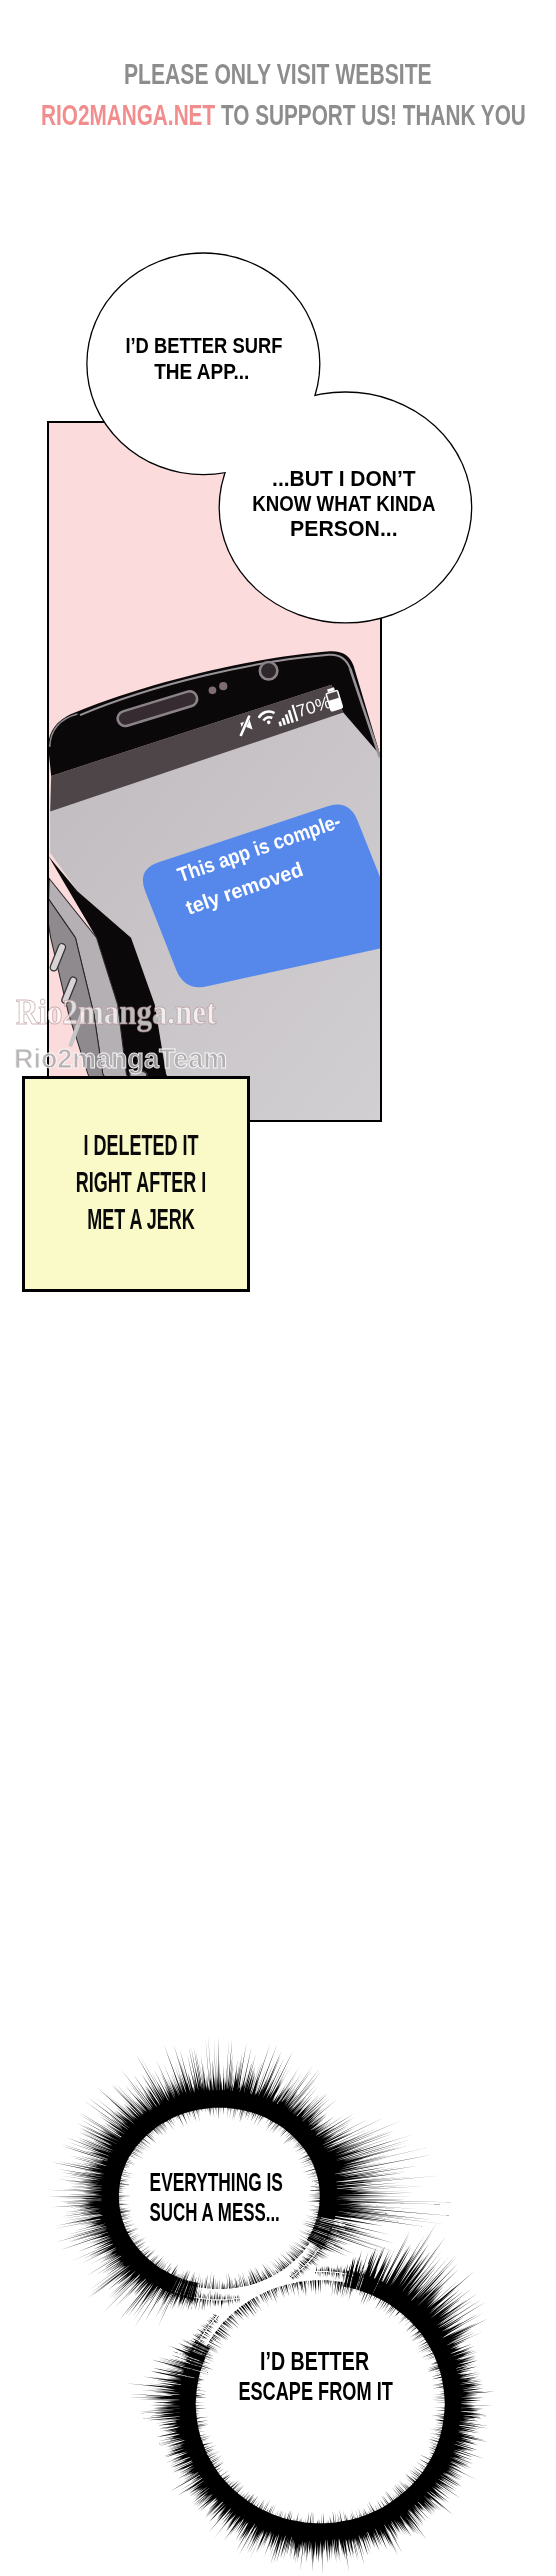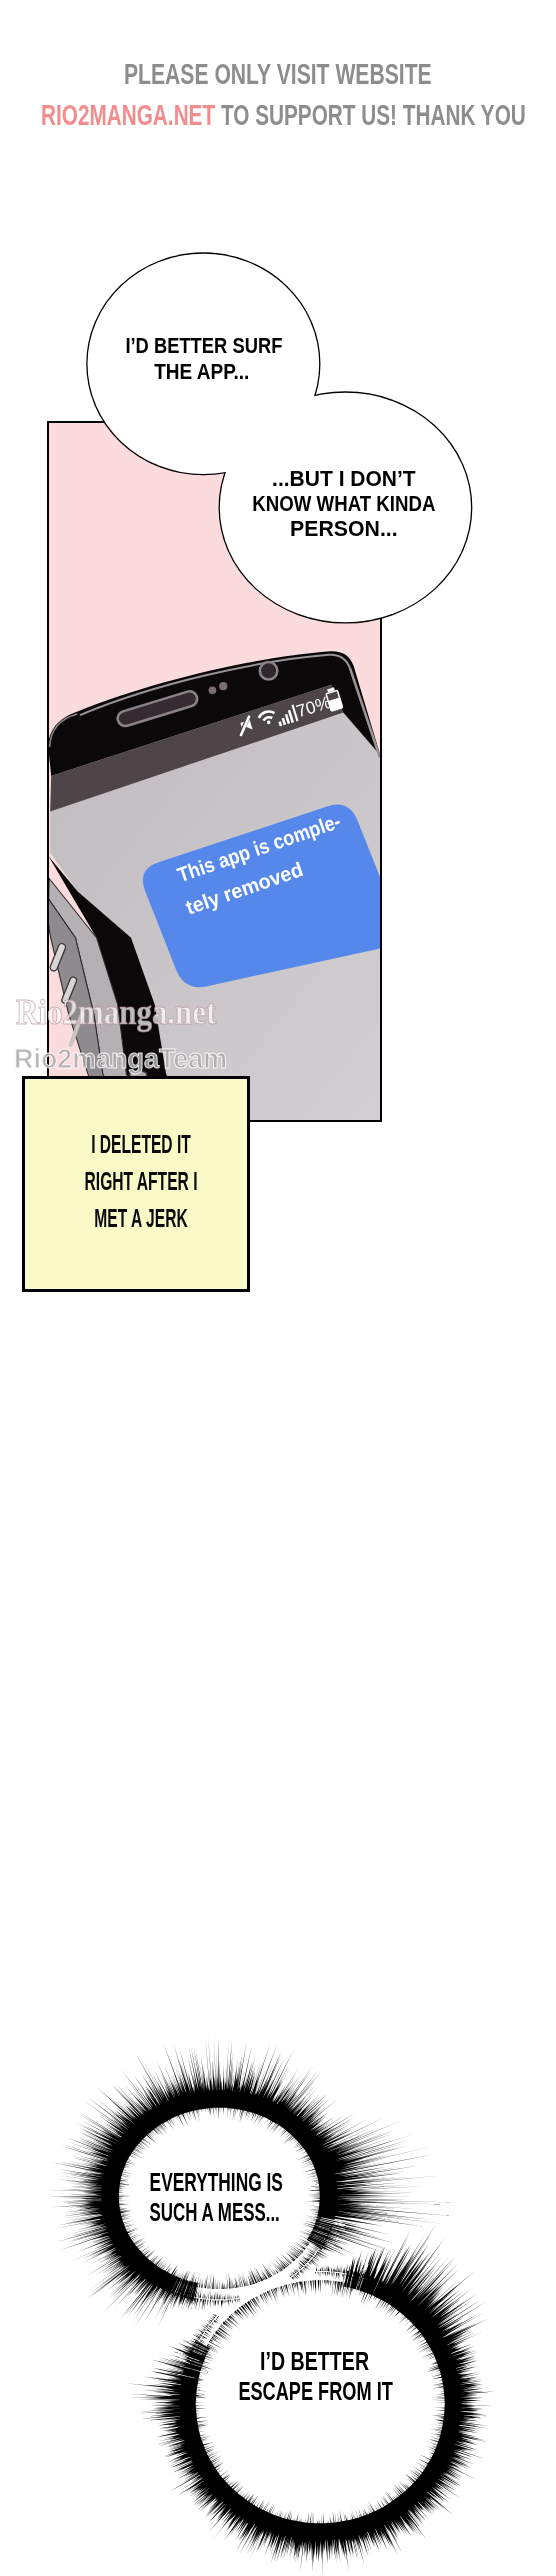--- a/index.html
+++ b/index.html
@@ -115,21 +115,21 @@
     <text transform="translate(668 1040) scale(0.939 1)">PERSON...</text>
   </g>
 </svg>
 
 <div class="abs" style="left:15.5px;top:993px;font-family:'Liberation Serif',serif;font-weight:bold;font-size:36px;line-height:38px;color:rgba(255,255,255,0.72);-webkit-text-stroke:1px rgba(175,138,142,0.6);white-space:nowrap;transform-origin:0 0;transform:scaleX(0.86);">Rio2manga.net</div>
 
 <div class="abs" style="left:14.4px;top:1044px;font-family:'Liberation Sans',sans-serif;font-weight:bold;font-size:28px;line-height:29px;color:rgba(173,169,171,0.85);-webkit-text-stroke:1px rgba(255,255,255,0.85);white-space:nowrap;transform-origin:0 0;transform:scaleX(0.96);">Rio2mangaTeam</div>
 
 <div class="abs" style="left:22px;top:1076px;width:228px;height:216px;box-sizing:border-box;border:3.1px solid #000;background:#fafac8;"></div>
 
-<div class="abs" style="left:27px;top:1126px;width:228px;text-align:center;font-weight:bold;font-size:26px;line-height:37px;color:#0a0a0a;">
+<div class="abs" style="left:27px;top:1126px;width:228px;text-align:center;font-weight:bold;font-size:30px;line-height:37px;color:#0a0a0a;">
   <div style="transform:scaleX(0.60);white-space:nowrap;">I DELETED IT</div>
   <div style="transform:scaleX(0.60);white-space:nowrap;">RIGHT AFTER I</div>
   <div style="transform:scaleX(0.60);white-space:nowrap;">MET A JERK</div>
 </div>
 
 <svg class="abs" style="left:0;top:1989px;" width="556" height="683" viewBox="0 3860 1080 1325">
 
   <g fill="#000">
     <path d="M667 4421L684 4424L702 4429L719 4435L735 4442L751 4450L766 4459L781 4470L795 4481L808 4493L820 4506L831 4519L841 4534L850 4549L858 4564L864 4580L870 4597L874 4613L877 4630L879 4648L880 4665L879 4682L877 4700L874 4717L870 4733L864 4750L858 4766L850 4781L841 4796L831 4811L820 4824L808 4837L795 4849L781 4860L766 4871L751 4880L735 4888L719 4895L702 4901L684 4906L667 4909L649 4912L631 4913L613 4913L595 4912L577 4909L560 4906L542 4901L525 4895L509 4888L493 4880L478 4871L463 4860L449 4849L436 4837L424 4824L413 4811L403 4796L394 4781L386 4766L380 4750L374 4733L370 4717L367 4700L365 4682L364 4665L365 4648L367 4630L370 4613L374 4597L380 4580L386 4564L394 4549" fill="none" stroke="#000" stroke-width="32"></path>
     <path d="M888 4665L920 4667L888 4668ZM888 4666L924 4668L888 4669ZM888 4669L923 4671L888 4672ZM888 4671L935 4674L888 4674ZM888 4671L922 4675L888 4676ZM888 4674L931 4678L888 4678ZM888 4676L909 4679L888 4679ZM888 4679L934 4684L887 4683ZM887 4681L909 4685L887 4685ZM887 4682L924 4687L887 4686ZM887 4685L935 4691L887 4688ZM887 4686L937 4693L887 4691ZM887 4690L926 4695L886 4693ZM887 4692L930 4699L886 4696ZM886 4693L910 4698L886 4698ZM886 4696L924 4702L886 4698ZM886 4698L900 4702L885 4702ZM886 4700L926 4707L885 4702ZM885 4702L932 4710L885 4705ZM885 4705L904 4710L884 4708ZM885 4706L929 4715L884 4709ZM884 4708L923 4717L883 4712ZM884 4711L911 4717L883 4714ZM883 4712L931 4722L883 4715ZM883 4715L897 4720L882 4718ZM883 4716L898 4721L882 4719ZM882 4718L924 4729L881 4722ZM882 4721L925 4732L881 4723ZM881 4723L930 4736L880 4726ZM881 4724L899 4731L880 4728ZM880 4726L919 4737L879 4729ZM880 4729L926 4742L879 4732ZM879 4730L923 4743L878 4734ZM879 4732L904 4741L878 4736ZM878 4735L916 4748L877 4739ZM877 4737L895 4744L876 4741ZM877 4739L927 4755L876 4741ZM876 4741L922 4757L875 4745ZM875 4743L909 4756L874 4747ZM874 4746L905 4757L873 4749ZM874 4747L898 4757L873 4750ZM874 4748L893 4757L872 4752ZM872 4751L917 4768L871 4754ZM871 4754L888 4761L870 4756ZM871 4755L919 4775L870 4758ZM870 4757L906 4773L869 4761ZM870 4758L897 4771L868 4762ZM869 4761L895 4773L867 4764ZM868 4762L884 4770L867 4765ZM867 4765L910 4785L866 4768ZM866 4767L881 4776L864 4771ZM866 4768L903 4786L864 4771ZM864 4770L878 4779L863 4774ZM863 4772L892 4787L862 4776ZM863 4774L897 4792L861 4777ZM862 4775L884 4788L860 4779ZM860 4779L904 4801L859 4781ZM859 4780L883 4793L858 4783ZM858 4782L891 4800L857 4785ZM858 4784L875 4794L856 4786ZM857 4785L872 4795L855 4789ZM855 4788L886 4806L854 4791ZM855 4789L896 4813L853 4792ZM853 4792L870 4803L851 4795ZM852 4793L863 4801L850 4797ZM851 4795L876 4811L849 4798ZM850 4796L896 4825L849 4799ZM849 4799L891 4826L847 4802ZM848 4801L867 4815L845 4804ZM846 4802L862 4814L844 4806ZM846 4803L862 4816L843 4807ZM844 4806L881 4832L842 4809ZM843 4807L873 4829L841 4810ZM842 4809L856 4821L839 4813ZM841 4810L866 4829L839 4814ZM839 4813L861 4830L837 4816ZM838 4815L859 4832L835 4818ZM837 4816L855 4832L834 4819ZM835 4818L853 4833L834 4820ZM834 4820L849 4833L832 4822ZM833 4821L847 4834L831 4824ZM831 4823L873 4857L829 4826ZM830 4824L864 4854L827 4828ZM829 4826L844 4840L826 4829ZM827 4828L849 4847L825 4831ZM826 4829L844 4845L824 4832ZM824 4832L858 4862L822 4834ZM823 4833L864 4869L821 4835ZM822 4834L842 4854L819 4837ZM821 4835L839 4853L818 4838ZM818 4838L830 4850L816 4840ZM817 4839L848 4870L814 4842ZM816 4840L844 4869L813 4843ZM814 4842L846 4875L811 4845ZM813 4843L825 4857L810 4846ZM812 4845L838 4873L809 4847ZM809 4847L835 4873L807 4849ZM808 4848L841 4882L806 4850ZM806 4850L822 4869L803 4853ZM805 4851L823 4873L802 4854ZM803 4852L818 4871L800 4855ZM802 4854L835 4891L800 4855ZM800 4855L813 4872L797 4858ZM798 4857L828 4893L795 4859ZM796 4859L808 4875L793 4861ZM795 4859L807 4876L792 4862ZM793 4861L806 4880L790 4863ZM793 4861L821 4898L789 4864ZM789 4864L799 4877L787 4866ZM788 4865L794 4876L785 4867ZM787 4866L817 4906L784 4868ZM785 4868L808 4901L782 4870ZM783 4869L805 4901L779 4871ZM780 4871L810 4912L778 4872ZM779 4872L808 4913L776 4874ZM778 4872L807 4916L774 4875ZM776 4874L806 4918L773 4875ZM775 4875L793 4903L772 4876ZM772 4876L787 4902L768 4879ZM770 4877L800 4923L767 4880ZM768 4879L790 4914L765 4881ZM766 4880L784 4910L763 4882ZM765 4881L772 4896L762 4883ZM764 4882L782 4913L761 4883ZM761 4883L777 4912L758 4885ZM759 4884L777 4916L756 4886ZM757 4886L762 4897L754 4887ZM756 4886L762 4900L752 4888ZM754 4887L773 4923L750 4889ZM752 4888L774 4929L749 4890ZM749 4890L771 4933L746 4891ZM748 4890L762 4920L746 4892ZM747 4891L757 4915L743 4893ZM743 4893L760 4928L741 4894ZM742 4894L763 4939L739 4895ZM740 4894L761 4939L737 4896ZM738 4895L759 4943L734 4897ZM736 4896L747 4923L733 4898ZM733 4897L746 4929L730 4899ZM732 4898L752 4948L728 4900ZM730 4899L738 4921L727 4900ZM729 4900L743 4936L726 4901ZM726 4901L742 4942L723 4902ZM724 4901L739 4941L721 4903ZM722 4902L729 4923L719 4903ZM720 4903L737 4951L716 4904ZM717 4904L730 4940L715 4905ZM716 4905L729 4945L713 4906ZM715 4905L723 4933L711 4906ZM711 4906L721 4937L709 4907ZM709 4907L714 4925L706 4908ZM708 4907L721 4949L705 4908ZM706 4908L712 4930L703 4909ZM704 4909L709 4931L699 4910ZM701 4909L715 4960L697 4911ZM698 4910L700 4923L695 4911ZM698 4910L703 4934L694 4911ZM694 4911L703 4948L691 4912ZM693 4912L700 4942L690 4913ZM690 4913L698 4949L687 4913ZM689 4913L691 4929L685 4914ZM687 4913L690 4932L683 4914ZM685 4914L688 4935L681 4915ZM682 4914L685 4935L678 4915ZM680 4915L687 4958L675 4916ZM677 4916L679 4935L674 4916ZM675 4916L678 4937L672 4917ZM674 4916L681 4960L670 4917ZM672 4917L673 4933L668 4917ZM669 4917L675 4962L664 4918ZM667 4917L675 4971L664 4918ZM665 4918L671 4968L661 4918ZM664 4918L668 4959L659 4918ZM661 4918L664 4949L657 4919ZM658 4919L658 4941L653 4919ZM656 4919L656 4935L652 4919ZM655 4919L658 4962L651 4920ZM652 4919L654 4960L648 4920ZM648 4920L652 4970L645 4920ZM646 4920L646 4943L643 4920ZM644 4920L645 4945L641 4920ZM644 4920L644 4951L639 4920ZM640 4920L641 4971L636 4921ZM639 4920L639 4950L636 4921ZM636 4921L636 4975L632 4921ZM634 4921L634 4953L631 4921ZM632 4921L630 4952L627 4921ZM629 4921L628 4949L626 4921ZM629 4921L627 4959L624 4921ZM626 4921L624 4969L622 4921ZM623 4921L620 4960L618 4921ZM622 4921L619 4974L617 4921ZM619 4921L615 4969L614 4921ZM618 4921L614 4961L613 4921ZM614 4921L611 4959L611 4921ZM613 4921L608 4976L609 4921ZM610 4921L606 4954L606 4921ZM607 4921L603 4953L604 4920ZM605 4920L600 4957L601 4920ZM604 4920L601 4937L600 4920ZM602 4920L595 4973L598 4920ZM597 4920L591 4965L595 4920ZM597 4920L594 4935L594 4920ZM595 4920L589 4944L590 4919ZM592 4919L587 4954L589 4919ZM590 4919L584 4952L586 4919ZM588 4919L579 4966L584 4918ZM585 4919L577 4966L582 4918ZM583 4918L574 4961L579 4918ZM581 4918L571 4967L577 4917ZM579 4918L572 4949L575 4917ZM577 4917L569 4948L573 4917ZM575 4917L569 4938L571 4916ZM573 4917L566 4943L570 4916ZM571 4916L563 4944L568 4916ZM568 4916L557 4960L565 4915ZM567 4915L557 4948L563 4915ZM564 4915L554 4949L561 4914ZM562 4914L550 4955L559 4914ZM560 4914L545 4966L557 4913ZM557 4913L550 4934L554 4912ZM556 4913L544 4949L553 4912ZM554 4912L544 4939L550 4911ZM551 4912L535 4957L546 4910ZM549 4911L539 4937L546 4910ZM547 4911L538 4935L544 4910ZM545 4910L532 4943L541 4909ZM543 4909L536 4925L540 4908ZM541 4909L524 4952L537 4907ZM538 4908L528 4932L535 4907ZM536 4907L521 4945L532 4906ZM534 4907L523 4931L531 4906ZM532 4906L524 4924L529 4905ZM529 4905L518 4929L526 4904ZM528 4904L511 4940L524 4903ZM525 4903L515 4924L522 4902ZM523 4903L516 4914L520 4901ZM523 4903L501 4949L519 4901ZM520 4901L510 4920L516 4900ZM517 4900L503 4928L514 4899ZM515 4900L496 4937L512 4898ZM513 4899L492 4940L510 4897ZM512 4898L491 4937L509 4897ZM510 4897L489 4936L507 4896ZM507 4896L481 4943L504 4895ZM506 4895L487 4929L503 4894ZM504 4895L495 4908L501 4893ZM503 4894L487 4919L499 4892ZM499 4892L487 4910L496 4890ZM497 4891L475 4927L494 4889ZM495 4890L473 4925L492 4888ZM494 4889L471 4924L490 4887ZM493 4889L465 4932L489 4887ZM490 4887L474 4912L487 4886ZM489 4887L479 4899L485 4884ZM487 4885L457 4931L484 4884ZM485 4884L461 4918L481 4882ZM482 4883L457 4917L479 4881ZM481 4882L472 4891L477 4879ZM478 4880L464 4898L475 4878ZM477 4879L463 4896L473 4877ZM476 4879L447 4916L472 4877ZM474 4878L457 4899L471 4876ZM472 4876L452 4901L469 4874ZM470 4875L438 4914L466 4873ZM469 4874L441 4907L465 4872ZM466 4873L456 4883L464 4871ZM465 4872L447 4891L462 4869ZM463 4870L430 4908L459 4868ZM461 4869L439 4894L458 4867ZM459 4867L429 4902L457 4866ZM458 4866L444 4880L455 4864ZM456 4865L429 4894L453 4863ZM453 4863L433 4884L450 4860ZM452 4862L420 4896L449 4860ZM451 4861L420 4892L448 4858ZM449 4859L422 4886L446 4857ZM447 4858L429 4875L445 4856ZM445 4856L407 4894L442 4854ZM444 4855L408 4892L442 4853ZM442 4854L429 4864L439 4851ZM441 4853L407 4885L439 4851ZM438 4850L428 4858L436 4848ZM437 4849L399 4883L434 4846ZM436 4848L423 4856L433 4845ZM434 4846L405 4871L431 4843ZM433 4845L419 4854L430 4842ZM431 4843L414 4857L428 4841ZM431 4843L418 4851L427 4840ZM429 4841L410 4855L426 4838ZM427 4839L399 4860L424 4836ZM426 4838L383 4872L423 4835ZM424 4836L395 4858L422 4833ZM423 4834L406 4846L420 4831ZM421 4833L385 4860L419 4831ZM419 4831L397 4846L416 4827ZM418 4829L375 4862L416 4827ZM416 4827L374 4857L414 4824ZM415 4826L380 4851L413 4823ZM413 4823L387 4841L411 4821ZM413 4823L379 4846L410 4820ZM410 4820L390 4833L409 4818ZM410 4819L385 4835L407 4816ZM408 4817L380 4834L406 4814ZM407 4815L366 4841L405 4813ZM406 4815L370 4837L404 4812ZM405 4813L374 4832L402 4810ZM403 4810L358 4837L401 4807ZM402 4809L355 4837L400 4806ZM401 4807L376 4822L399 4805ZM399 4805L357 4829L398 4803ZM398 4803L383 4810L396 4800ZM397 4802L371 4816L396 4799ZM396 4799L376 4809L394 4797ZM394 4797L368 4811L393 4795ZM394 4797L378 4804L393 4794ZM392 4794L357 4812L391 4791ZM392 4793L368 4803L389 4789ZM390 4791L355 4808L389 4788ZM389 4789L345 4811L388 4786ZM389 4788L359 4801L387 4784ZM388 4786L370 4793L386 4783ZM386 4783L348 4800L384 4780ZM385 4782L370 4787L384 4778ZM384 4780L366 4787L383 4777ZM384 4779L335 4799L382 4775ZM382 4775L366 4781L381 4772ZM381 4774L369 4778L380 4772ZM380 4771L352 4782L379 4768ZM380 4771L332 4789L378 4767ZM379 4768L354 4777L377 4765ZM378 4766L362 4770L376 4763ZM377 4764L334 4779L375 4760ZM376 4763L346 4772L375 4759ZM375 4760L333 4774L373 4756ZM375 4760L342 4770L373 4756ZM374 4757L339 4767L372 4754ZM373 4755L345 4762L371 4750ZM372 4753L320 4769L371 4749ZM371 4751L319 4767L370 4748ZM371 4749L335 4758L369 4744ZM370 4747L331 4757L369 4743ZM369 4744L345 4750L368 4741ZM369 4744L346 4748L367 4739ZM368 4741L351 4745L367 4738ZM367 4739L347 4742L366 4735ZM367 4738L326 4747L366 4734ZM366 4734L339 4739L365 4731ZM366 4733L342 4738L365 4730ZM365 4731L329 4738L364 4728ZM364 4729L327 4735L363 4724ZM364 4726L332 4731L363 4722ZM363 4725L320 4732L362 4721ZM363 4722L343 4725L362 4719ZM362 4720L309 4729L361 4716ZM362 4718L338 4720L361 4714ZM361 4716L326 4721L361 4712ZM361 4714L324 4719L360 4710ZM361 4712L314 4718L360 4708ZM360 4711L344 4711L359 4706ZM360 4707L308 4713L359 4704ZM359 4706L335 4707L359 4702ZM359 4704L326 4706L358 4699ZM359 4703L307 4707L358 4698ZM358 4700L339 4700L358 4696ZM358 4698L315 4701L358 4694ZM358 4695L341 4695L357 4692ZM358 4693L289 4697L357 4689ZM357 4691L315 4694L357 4689ZM357 4689L296 4692L357 4686ZM357 4687L302 4690L357 4684ZM357 4684L309 4686L357 4681ZM357 4682L297 4684L356 4678ZM357 4681L301 4682L356 4677ZM356 4679L327 4678L356 4675ZM356 4676L300 4676L356 4672ZM356 4674L296 4675L356 4671ZM356 4673L301 4673L356 4669ZM356 4671L314 4670L356 4667ZM356 4668L325 4667L356 4665ZM356 4667L317 4665L356 4663ZM356 4665L297 4662L356 4660ZM356 4663L324 4660L356 4659ZM356 4659L315 4657L356 4657ZM356 4657L299 4653L356 4654ZM356 4656L280 4651L356 4652ZM356 4652L325 4649L356 4650ZM356 4652L332 4649L357 4649ZM357 4648L320 4644L357 4645ZM357 4648L300 4642L357 4644ZM357 4645L338 4641L357 4641ZM357 4643L300 4636L357 4639ZM357 4641L330 4637L358 4638ZM357 4639L282 4628L358 4634ZM358 4636L305 4628L358 4633ZM358 4635L332 4630L358 4631ZM358 4633L306 4624L359 4629ZM359 4628L335 4623L359 4624ZM359 4626L278 4612L360 4623ZM359 4624L324 4616L360 4620ZM360 4619L335 4613L361 4616ZM361 4617L295 4602L362 4613ZM361 4613L324 4604L362 4611ZM362 4611L296 4595L363 4608ZM363 4608L325 4599L363 4606ZM367 4591L327 4577L368 4588ZM368 4588L337 4577L369 4585ZM370 4584L357 4578L371 4581ZM370 4583L333 4570L371 4581ZM370 4582L358 4576L372 4578ZM372 4578L335 4563L373 4574ZM373 4574L353 4565L375 4571ZM374 4573L338 4557L376 4569ZM376 4568L356 4559L377 4565ZM377 4566L364 4560L378 4564ZM377 4565L368 4559L379 4561ZM378 4563L346 4547L380 4560ZM380 4559L372 4554L381 4557ZM381 4556L375 4551L383 4552ZM382 4554L376 4549L384 4551ZM384 4550L369 4541L386 4548ZM386 4547L382 4544L387 4545ZM670 4413L675 4394L673 4414ZM677 4415L687 4383L682 4416ZM680 4415L691 4379L684 4416ZM685 4416L697 4380L689 4417ZM687 4417L697 4386L691 4418ZM691 4418L703 4383L695 4419ZM696 4419L707 4394L701 4420ZM699 4420L705 4405L702 4421ZM702 4421L709 4405L705 4422ZM704 4422L725 4368L708 4423ZM706 4422L729 4365L711 4424ZM707 4422L732 4359L710 4424ZM709 4423L726 4384L713 4424ZM712 4424L735 4369L715 4425ZM717 4426L745 4359L720 4427ZM718 4426L748 4358L722 4428ZM720 4427L734 4399L724 4428ZM725 4429L736 4407L728 4430ZM726 4429L757 4364L729 4431ZM728 4430L753 4380L731 4432ZM730 4431L751 4390L733 4432ZM734 4433L761 4382L737 4434ZM747 4439L792 4361L750 4441ZM748 4439L799 4353L751 4441ZM750 4441L799 4360L754 4443ZM756 4444L793 4386L758 4445ZM757 4445L808 4367L761 4447ZM759 4446L806 4375L763 4448ZM761 4447L801 4387L764 4448ZM763 4448L796 4400L766 4450ZM765 4449L833 4354L769 4452ZM767 4451L801 4404L770 4452ZM769 4452L818 4385L772 4454ZM770 4452L824 4379L774 4455ZM772 4453L836 4368L775 4456ZM774 4455L792 4436L778 4458ZM776 4456L832 4386L779 4459ZM778 4458L830 4393L781 4460ZM780 4459L807 4427L782 4461ZM781 4460L828 4403L784 4462ZM783 4461L803 4440L786 4463ZM785 4463L819 4425L789 4465ZM787 4464L813 4437L790 4467ZM789 4466L846 4401L791 4468ZM790 4466L814 4441L792 4468ZM791 4467L822 4435L794 4470ZM794 4470L824 4439L796 4472ZM796 4471L832 4434L798 4473ZM797 4472L823 4445L799 4474ZM798 4473L864 4406L802 4476ZM801 4476L860 4416L803 4477ZM801 4476L841 4438L804 4479ZM803 4478L839 4443L805 4479ZM806 4480L865 4423L808 4482ZM806 4480L858 4432L810 4483ZM807 4482L865 4428L810 4484ZM810 4484L863 4436L813 4486ZM811 4485L856 4445L814 4487ZM813 4487L853 4453L815 4489ZM814 4488L845 4463L817 4491ZM816 4490L864 4449L818 4492ZM817 4491L855 4461L820 4494ZM818 4492L890 4433L821 4496ZM820 4495L886 4441L823 4497ZM822 4496L855 4471L824 4499ZM824 4498L894 4443L826 4501ZM824 4499L866 4467L827 4502ZM826 4501L852 4483L828 4503ZM827 4502L861 4478L829 4505ZM829 4504L883 4465L831 4507ZM830 4506L895 4461L833 4510ZM831 4507L853 4493L834 4510ZM833 4509L876 4480L835 4512ZM834 4510L873 4485L837 4514ZM835 4512L907 4463L837 4515ZM837 4514L882 4485L839 4517ZM838 4516L886 4485L840 4519ZM840 4518L868 4501L842 4521ZM841 4520L891 4489L843 4522ZM842 4520L863 4509L844 4524ZM843 4523L883 4500L845 4526ZM844 4525L882 4504L847 4529ZM845 4526L867 4515L847 4529ZM847 4528L902 4496L848 4531ZM848 4530L875 4516L850 4533ZM849 4532L900 4505L852 4536ZM850 4534L887 4515L852 4537ZM852 4536L902 4510L853 4539ZM853 4538L873 4528L854 4540ZM854 4540L902 4516L855 4542ZM854 4540L885 4526L856 4543ZM855 4542L926 4508L857 4546ZM857 4544L878 4536L859 4548ZM857 4546L917 4518L859 4549ZM859 4549L901 4530L861 4552ZM860 4550L903 4531L861 4553ZM861 4552L889 4540L862 4554ZM862 4554L885 4546L864 4558ZM862 4556L914 4535L864 4559ZM863 4558L907 4541L865 4561ZM865 4560L893 4549L866 4563ZM865 4562L896 4551L867 4565ZM866 4564L891 4556L868 4567ZM867 4566L917 4548L868 4569ZM868 4567L896 4558L869 4570ZM869 4570L894 4562L870 4573ZM870 4572L915 4557L871 4575ZM870 4573L910 4560L871 4576ZM871 4576L921 4560L872 4579ZM872 4577L915 4564L873 4581ZM872 4579L906 4569L874 4582ZM874 4582L890 4578L875 4585ZM874 4582L898 4577L875 4587ZM875 4585L925 4571L876 4589ZM875 4587L910 4579L876 4590ZM876 4589L910 4581L877 4593ZM877 4591L901 4586L878 4594ZM877 4592L927 4581L878 4597ZM878 4595L915 4587L879 4598ZM879 4598L907 4593L880 4602ZM879 4599L896 4597L880 4602ZM880 4602L928 4592L881 4605ZM880 4603L900 4601L881 4607ZM881 4605L917 4599L881 4608ZM881 4608L898 4606L882 4611ZM882 4610L906 4607L883 4613ZM882 4612L919 4606L883 4615ZM883 4614L899 4612L883 4617ZM883 4616L899 4615L884 4619ZM884 4618L930 4612L884 4622ZM884 4621L927 4615L885 4624ZM884 4622L916 4619L885 4627ZM885 4625L898 4624L885 4628ZM885 4626L938 4620L885 4629ZM885 4629L933 4624L886 4632ZM885 4630L928 4626L886 4633ZM886 4631L938 4627L886 4636ZM886 4635L926 4632L887 4638ZM886 4637L907 4637L887 4641ZM887 4638L940 4635L887 4642ZM887 4641L911 4640L887 4644ZM887 4643L938 4640L887 4646ZM887 4644L939 4643L887 4648ZM887 4648L929 4647L888 4651ZM888 4650L927 4649L888 4653ZM888 4652L912 4653L888 4655ZM888 4653L940 4653L888 4657ZM888 4656L919 4657L888 4659ZM888 4657L935 4658L888 4661ZM888 4661L907 4662L888 4663ZM888 4661L927 4663L888 4665ZM884 4666L931 4667L884 4667ZM884 4667L957 4669L884 4669ZM884 4668L926 4670L884 4671ZM884 4671L940 4674L884 4673ZM884 4674L938 4677L884 4677ZM884 4676L930 4679L884 4678ZM884 4677L931 4680L884 4679ZM884 4680L908 4682L883 4682ZM883 4681L947 4687L883 4684ZM883 4684L948 4689L883 4685ZM883 4687L921 4691L883 4688ZM883 4688L924 4693L883 4690ZM883 4690L923 4695L883 4692ZM882 4693L931 4699L882 4694ZM882 4695L906 4699L882 4697ZM882 4696L902 4700L882 4698ZM882 4698L948 4708L881 4700ZM881 4701L929 4709L881 4703ZM881 4702L950 4713L881 4704ZM881 4705L932 4714L880 4707ZM880 4708L905 4713L880 4710ZM880 4709L931 4719L880 4711ZM880 4711L908 4717L879 4713ZM879 4713L912 4721L879 4715ZM879 4715L912 4723L878 4717ZM878 4718L926 4729L878 4719ZM878 4720L943 4736L877 4723ZM877 4722L951 4740L877 4724ZM877 4724L905 4732L876 4726ZM876 4726L915 4737L875 4729ZM876 4728L900 4735L875 4730ZM875 4730L931 4746L874 4733ZM874 4733L915 4745L874 4734ZM874 4734L895 4742L873 4737ZM873 4738L897 4745L873 4739ZM873 4737L929 4755L872 4740ZM872 4740L896 4748L872 4742ZM872 4742L920 4758L871 4744ZM871 4744L910 4758L870 4746ZM870 4747L942 4772L869 4749ZM869 4749L890 4758L868 4751ZM869 4750L921 4769L868 4752ZM868 4752L895 4763L867 4754ZM867 4754L886 4762L866 4756ZM866 4757L888 4766L865 4759ZM865 4759L921 4782L864 4760ZM865 4760L921 4783L864 4762ZM864 4762L912 4783L863 4764ZM863 4765L911 4786L862 4767ZM862 4766L918 4791L861 4768ZM861 4769L911 4792L860 4771ZM860 4770L880 4780L859 4772ZM859 4772L896 4790L858 4774ZM858 4774L907 4797L858 4775ZM857 4776L899 4798L856 4778ZM856 4778L927 4813L855 4779ZM855 4780L889 4797L854 4781ZM854 4782L881 4797L853 4784ZM854 4783L900 4808L852 4785ZM853 4785L898 4810L851 4787ZM850 4788L871 4800L850 4789ZM850 4789L893 4814L849 4791ZM848 4792L883 4812L847 4793ZM848 4793L894 4821L847 4795ZM847 4795L897 4826L845 4797ZM845 4797L890 4825L844 4798ZM844 4798L863 4811L843 4800ZM843 4800L883 4825L842 4801ZM842 4801L889 4832L841 4803ZM841 4804L887 4835L839 4806ZM839 4806L856 4817L839 4807ZM838 4807L881 4836L837 4809ZM837 4809L895 4849L836 4811ZM835 4812L878 4842L834 4813ZM835 4812L862 4832L834 4813ZM833 4814L876 4845L832 4815ZM831 4817L869 4845L830 4818ZM831 4817L875 4851L829 4819ZM829 4820L856 4842L827 4822ZM828 4821L863 4849L826 4823ZM827 4822L849 4842L825 4824ZM825 4824L869 4860L824 4825ZM824 4826L857 4854L822 4828ZM823 4827L850 4851L821 4829ZM821 4829L880 4881L819 4831ZM819 4831L838 4849L817 4833ZM818 4833L839 4852L816 4834ZM816 4834L858 4872L815 4836ZM815 4836L854 4872L813 4837ZM813 4838L849 4872L811 4839ZM812 4839L839 4865L810 4840ZM810 4841L835 4866L808 4842ZM809 4842L847 4879L808 4843ZM807 4843L843 4880L806 4845ZM806 4845L829 4869L804 4846ZM803 4847L833 4879L802 4848ZM802 4848L827 4875L800 4850ZM801 4849L822 4873L799 4851ZM799 4851L820 4874L798 4852ZM797 4852L819 4878L795 4854ZM796 4854L814 4876L794 4855ZM793 4856L811 4877L792 4857ZM793 4856L817 4885L791 4858ZM791 4857L823 4896L789 4859ZM789 4859L825 4903L788 4860ZM787 4861L825 4907L786 4861ZM785 4862L818 4903L784 4863ZM784 4863L805 4892L781 4865ZM782 4865L814 4908L779 4866ZM781 4865L829 4929L779 4867ZM778 4867L821 4925L777 4868ZM776 4869L814 4921L774 4870ZM774 4870L786 4887L773 4871ZM773 4871L786 4892L771 4873ZM772 4872L791 4900L770 4873ZM770 4873L790 4903L768 4874ZM768 4874L788 4906L766 4876ZM766 4876L798 4925L765 4876ZM764 4877L792 4921L762 4878ZM762 4878L788 4921L760 4879ZM760 4879L776 4906L758 4880ZM757 4881L782 4922L756 4882ZM755 4882L775 4915L754 4883ZM754 4883L774 4918L752 4884ZM752 4884L763 4905L749 4885ZM750 4885L764 4911L749 4886ZM748 4886L764 4915L746 4887ZM747 4887L772 4934L744 4888ZM745 4887L782 4956L743 4888ZM743 4889L753 4910L741 4889ZM739 4890L773 4956L738 4891ZM739 4890L773 4960L737 4892ZM737 4891L764 4947L735 4892ZM735 4893L753 4932L733 4893ZM733 4893L750 4932L730 4894ZM731 4894L741 4917L729 4895ZM728 4895L741 4925L726 4896ZM727 4896L739 4924L725 4897ZM724 4897L738 4933L722 4898ZM722 4898L731 4920L721 4898ZM719 4899L734 4936L717 4900ZM717 4900L726 4923L716 4900ZM716 4900L729 4936L714 4901ZM715 4901L724 4927L712 4902ZM713 4901L727 4943L710 4902ZM709 4903L719 4934L707 4903ZM708 4903L714 4924L706 4904ZM705 4904L714 4934L703 4905ZM703 4905L719 4958L701 4905ZM702 4905L710 4935L699 4906ZM699 4906L712 4950L697 4906ZM697 4907L705 4936L695 4907ZM694 4907L700 4930L692 4908ZM693 4908L708 4963L691 4908ZM690 4908L708 4979L688 4909ZM687 4909L700 4961L686 4909ZM686 4909L694 4944L684 4910ZM684 4910L697 4967L682 4910ZM682 4910L695 4970L680 4911ZM680 4911L684 4936L677 4911ZM677 4911L687 4966L675 4912ZM675 4912L683 4953L673 4912ZM673 4912L683 4968L671 4913ZM672 4912L679 4955L669 4913ZM669 4913L674 4945L667 4913ZM666 4913L678 4990L664 4914ZM664 4914L669 4951L662 4914ZM663 4914L669 4959L661 4914ZM660 4914L666 4961L658 4915ZM657 4915L660 4938L656 4915ZM655 4915L661 4973L653 4915ZM653 4915L659 4970L652 4915ZM651 4915L656 4966L649 4916ZM649 4916L655 4979L648 4916ZM647 4916L649 4948L645 4916ZM644 4916L647 4960L642 4916ZM642 4916L645 4968L640 4916ZM641 4916L642 4955L638 4917ZM638 4917L639 4955L635 4917ZM635 4917L636 4951L633 4917ZM634 4917L633 4941L631 4917ZM631 4917L631 4948L629 4917ZM629 4917L628 4956L626 4917ZM627 4917L627 4997L625 4917ZM625 4917L624 4962L622 4917ZM623 4917L622 4938L621 4917ZM620 4917L618 4938L617 4917ZM617 4917L615 4938L615 4917ZM616 4917L614 4948L614 4917ZM614 4917L611 4964L612 4917ZM611 4917L606 4991L608 4917ZM608 4917L604 4971L606 4917ZM607 4917L603 4947L604 4916ZM605 4916L601 4959L603 4916ZM601 4916L598 4942L600 4916ZM600 4916L594 4964L598 4916ZM599 4916L593 4956L596 4916ZM596 4916L590 4960L593 4915ZM593 4915L583 4990L591 4915ZM592 4915L587 4943L589 4915ZM588 4915L583 4945L586 4915ZM587 4915L577 4976L585 4915ZM584 4914L573 4976L582 4914ZM582 4914L574 4957L580 4914ZM580 4914L569 4971L578 4913ZM578 4913L570 4953L576 4913ZM575 4913L563 4968L573 4913ZM573 4913L562 4963L571 4912ZM572 4912L563 4948L569 4912ZM569 4912L560 4947L567 4911ZM567 4911L555 4958L565 4911ZM565 4911L550 4969L563 4910ZM562 4910L551 4954L561 4910ZM560 4910L544 4965L558 4909ZM558 4909L551 4929L555 4909ZM556 4909L537 4973L553 4908ZM554 4908L542 4947L552 4908ZM552 4908L531 4975L549 4907ZM549 4907L530 4966L547 4907ZM548 4907L525 4978L546 4906ZM544 4906L524 4964L543 4905ZM543 4905L530 4938L540 4904ZM540 4904L525 4945L538 4904ZM539 4904L523 4949L537 4903ZM536 4903L513 4963L534 4902ZM535 4903L525 4929L534 4902ZM532 4902L519 4932L530 4901ZM530 4901L511 4946L528 4900ZM529 4900L520 4919L527 4900ZM526 4900L504 4952L525 4899ZM523 4898L496 4960L522 4898ZM523 4898L497 4954L520 4897ZM520 4897L507 4922L518 4896ZM518 4896L484 4969L517 4896ZM516 4895L507 4914L515 4895ZM514 4895L484 4956L512 4894ZM512 4894L480 4956L510 4893ZM510 4893L489 4933L508 4892ZM508 4892L477 4951L506 4891ZM506 4891L485 4931L505 4891ZM504 4890L474 4945L503 4889ZM503 4889L464 4959L501 4888ZM499 4888L473 4933L497 4887ZM497 4887L459 4951L495 4885ZM496 4886L485 4903L495 4885ZM494 4885L470 4925L492 4884ZM493 4884L462 4933L490 4883ZM489 4882L468 4916L488 4882ZM488 4882L467 4914L487 4881ZM486 4880L470 4903L484 4879ZM485 4880L468 4904L483 4878ZM483 4879L462 4909L482 4878ZM481 4877L454 4915L479 4876ZM479 4876L445 4922L477 4875ZM477 4875L435 4931L475 4873ZM475 4874L446 4914L474 4873ZM474 4873L452 4901L472 4872ZM472 4871L440 4913L470 4870ZM469 4870L446 4898L467 4868ZM468 4869L441 4904L467 4868ZM466 4867L439 4899L464 4866ZM464 4866L415 4927L463 4865ZM463 4865L438 4895L462 4864ZM461 4864L433 4896L459 4862ZM459 4862L436 4888L458 4861ZM458 4861L442 4878L456 4860ZM455 4859L404 4916L453 4858ZM454 4859L425 4890L453 4857ZM452 4856L423 4887L450 4855ZM451 4856L422 4886L450 4855ZM448 4854L425 4877L446 4852ZM447 4852L405 4895L446 4851ZM445 4851L413 4882L443 4849ZM444 4850L414 4879L442 4848ZM442 4848L422 4868L441 4847ZM441 4847L397 4888L439 4845ZM438 4845L416 4866L437 4844ZM438 4844L403 4876L436 4843ZM436 4843L413 4863L435 4841ZM434 4841L418 4855L433 4839ZM433 4839L405 4864L432 4838ZM431 4838L387 4875L429 4836ZM430 4836L389 4871L428 4835ZM428 4835L402 4856L427 4833ZM426 4833L405 4850L425 4832ZM425 4831L378 4869L424 4830ZM424 4830L379 4866L423 4829ZM423 4829L377 4864L421 4827ZM420 4826L393 4846L419 4824ZM419 4825L394 4844L418 4824ZM418 4823L393 4841L417 4822ZM416 4821L374 4852L415 4819ZM415 4820L393 4834L414 4818ZM414 4818L374 4846L412 4816ZM412 4816L368 4846L411 4814ZM411 4815L367 4845L410 4813ZM410 4814L375 4836L409 4812ZM409 4812L368 4838L407 4810ZM407 4809L363 4837L406 4808ZM406 4808L380 4824L405 4806ZM405 4807L344 4844L404 4804ZM404 4805L374 4823L403 4803ZM402 4802L349 4834L401 4801ZM401 4801L370 4819L400 4799ZM400 4798L379 4810L399 4797ZM399 4797L330 4835L397 4795ZM398 4795L355 4818L396 4793ZM397 4793L357 4814L396 4792ZM395 4791L372 4803L395 4790ZM394 4789L370 4801L393 4787ZM393 4787L345 4811L392 4785ZM392 4785L370 4795L391 4784ZM391 4784L350 4803L390 4782ZM390 4782L351 4801L389 4780ZM389 4780L363 4791L388 4777ZM388 4778L344 4797L387 4776ZM387 4777L349 4794L386 4775ZM386 4775L343 4794L385 4773ZM385 4773L334 4795L384 4771ZM384 4770L336 4790L383 4768ZM384 4769L336 4788L382 4767ZM383 4767L362 4775L382 4765ZM382 4765L327 4787L381 4764ZM381 4763L331 4782L380 4761ZM380 4760L354 4770L379 4759ZM379 4759L322 4780L378 4757ZM378 4757L344 4769L377 4755ZM377 4754L351 4763L377 4753ZM376 4752L341 4764L376 4751ZM375 4750L328 4765L375 4749ZM375 4749L324 4765L374 4747ZM374 4747L328 4761L373 4745ZM374 4746L324 4760L373 4743ZM373 4743L329 4755L372 4740ZM372 4741L322 4755L372 4739ZM372 4739L328 4751L371 4737ZM371 4738L321 4750L370 4735ZM370 4734L350 4739L370 4733ZM369 4732L306 4748L369 4730ZM369 4730L304 4746L368 4729ZM369 4729L307 4743L368 4727ZM368 4727L347 4731L368 4725ZM368 4725L307 4738L367 4723ZM367 4722L339 4727L366 4720ZM366 4720L326 4727L366 4718ZM366 4718L302 4730L365 4715ZM365 4716L339 4720L365 4714ZM365 4714L332 4719L365 4712ZM365 4712L319 4719L364 4710ZM364 4709L342 4712L364 4707ZM364 4707L307 4715L363 4705ZM364 4706L340 4709L363 4704ZM363 4704L327 4708L363 4702ZM363 4701L308 4707L362 4699ZM362 4699L314 4705L362 4698ZM362 4697L302 4703L362 4695ZM362 4694L321 4698L362 4693ZM362 4693L299 4699L361 4692ZM361 4690L287 4697L361 4689ZM361 4688L275 4694L361 4685ZM361 4687L303 4690L361 4684ZM361 4685L289 4689L361 4682ZM361 4683L319 4685L361 4681ZM360 4679L270 4683L360 4677ZM360 4677L270 4680L360 4675ZM360 4676L326 4676L360 4674ZM360 4674L327 4674L360 4672ZM360 4673L322 4672L360 4670ZM360 4669L290 4669L360 4667ZM360 4668L295 4667L360 4666ZM360 4665L304 4665L360 4664ZM360 4662L325 4661L360 4661ZM360 4660L297 4658L360 4659ZM360 4659L269 4656L360 4657ZM360 4657L249 4652L360 4655ZM360 4654L280 4649L360 4652ZM360 4653L251 4646L360 4651ZM360 4651L321 4647L361 4648ZM361 4648L312 4644L361 4647ZM361 4646L274 4638L361 4644ZM361 4644L282 4637L361 4643ZM361 4641L284 4633L361 4640ZM361 4640L321 4634L362 4637ZM362 4638L244 4625L362 4636ZM362 4635L285 4625L362 4634ZM362 4633L320 4626L362 4631ZM363 4629L302 4619L363 4626ZM363 4625L294 4613L364 4623ZM364 4621L324 4613L364 4619ZM365 4616L289 4600L365 4614ZM365 4614L320 4604L366 4612ZM366 4612L299 4596L366 4610ZM367 4608L311 4595L367 4607ZM367 4606L317 4594L368 4605ZM368 4604L330 4594L368 4602ZM369 4601L318 4587L369 4599ZM369 4600L293 4579L370 4597ZM370 4597L305 4579L370 4596ZM370 4595L309 4578L371 4594ZM371 4594L307 4574L371 4592ZM371 4591L333 4579L372 4589ZM378 4572L325 4551L379 4570ZM381 4567L360 4557L381 4565ZM382 4565L359 4554L382 4563ZM383 4562L361 4551L384 4560ZM384 4560L372 4553L385 4557ZM385 4557L353 4541L386 4556ZM386 4556L352 4539L387 4554ZM386 4555L365 4543L388 4552ZM388 4552L377 4545L389 4550ZM390 4549L383 4545L390 4547ZM667 4417L670 4403L669 4417ZM670 4417L674 4404L673 4418ZM675 4418L681 4393L677 4419ZM676 4418L687 4379L679 4419ZM680 4419L688 4389L682 4420ZM684 4420L691 4397L686 4421ZM686 4421L703 4366L689 4421ZM687 4421L701 4375L689 4421ZM693 4422L705 4384L694 4423ZM697 4424L716 4368L699 4424ZM699 4424L709 4394L701 4425ZM703 4425L722 4374L706 4426ZM708 4427L731 4368L710 4428ZM714 4429L728 4397L716 4430ZM717 4430L740 4374L718 4431ZM718 4431L750 4356L719 4431ZM726 4434L753 4378L728 4435ZM728 4435L761 4365L730 4435ZM731 4436L762 4374L733 4437ZM732 4436L769 4361L733 4437ZM738 4439L798 4326L740 4440ZM739 4440L795 4337L741 4441ZM741 4441L765 4401L744 4442ZM746 4443L797 4355L748 4444ZM748 4444L773 4402L750 4445ZM752 4446L792 4380L754 4447ZM753 4447L783 4401L756 4448ZM755 4448L825 4337L757 4449ZM757 4449L813 4363L759 4450ZM759 4450L849 4313L761 4451ZM761 4451L844 4325L762 4452ZM763 4453L803 4395L765 4454ZM765 4454L828 4364L767 4455ZM767 4455L807 4399L769 4456ZM768 4456L799 4415L771 4457ZM771 4458L838 4368L773 4459ZM773 4459L819 4398L775 4460ZM775 4460L867 4339L777 4462ZM776 4461L850 4365L778 4462ZM779 4463L814 4419L780 4464ZM780 4464L860 4365L781 4465ZM782 4465L836 4399L783 4466ZM783 4466L844 4394L785 4468ZM784 4467L859 4379L786 4469ZM787 4469L850 4395L788 4470ZM788 4470L823 4431L790 4471ZM790 4472L876 4375L791 4473ZM792 4473L847 4413L794 4475ZM794 4475L887 4375L796 4476ZM796 4476L887 4380L797 4478ZM797 4477L860 4410L798 4478ZM798 4479L832 4444L800 4480ZM800 4480L843 4438L802 4482ZM801 4481L890 4392L803 4483ZM803 4483L858 4430L805 4484ZM805 4485L892 4402L807 4487ZM807 4486L862 4434L808 4488ZM808 4488L861 4438L809 4489ZM810 4489L863 4442L812 4491ZM812 4491L849 4458L813 4493ZM814 4493L895 4421L815 4494ZM814 4493L844 4468L815 4495ZM816 4496L922 4407L818 4498ZM817 4497L872 4452L819 4499ZM819 4499L850 4475L821 4501ZM821 4501L889 4446L822 4502ZM822 4502L866 4468L823 4504ZM823 4503L882 4457L824 4505ZM824 4504L902 4445L826 4506ZM826 4507L863 4481L828 4509ZM827 4508L918 4440L828 4510ZM829 4510L898 4459L830 4511ZM829 4511L885 4472L831 4513ZM832 4514L873 4485L833 4515ZM833 4515L929 4449L834 4517ZM834 4517L897 4475L835 4519ZM835 4518L920 4462L836 4520ZM837 4521L893 4484L838 4522ZM838 4523L877 4499L840 4525ZM839 4523L937 4461L840 4525ZM840 4525L888 4497L841 4527ZM842 4528L945 4466L843 4530ZM843 4530L893 4500L844 4531ZM844 4531L896 4500L845 4532ZM846 4534L885 4512L847 4535ZM847 4536L934 4487L848 4537ZM847 4536L926 4492L848 4538ZM848 4538L942 4487L849 4539ZM849 4540L879 4525L850 4541ZM851 4543L895 4520L852 4544ZM852 4544L918 4510L853 4545ZM853 4546L948 4499L854 4548ZM854 4547L886 4532L855 4549ZM855 4549L910 4523L856 4552ZM856 4552L920 4523L857 4554ZM857 4554L898 4536L858 4555ZM858 4556L924 4526L859 4558ZM859 4558L889 4546L860 4560ZM860 4559L942 4523L860 4560ZM861 4562L885 4553L862 4564ZM861 4563L882 4555L862 4564ZM862 4565L892 4554L863 4567ZM863 4567L899 4554L864 4569ZM864 4569L884 4563L865 4571ZM865 4572L886 4565L866 4573ZM866 4572L923 4552L867 4575ZM867 4575L906 4562L867 4577ZM867 4577L912 4562L868 4578ZM869 4580L927 4561L869 4582ZM869 4581L906 4570L870 4583ZM870 4582L929 4564L870 4584ZM871 4586L919 4571L871 4587ZM871 4588L924 4573L872 4590ZM872 4590L926 4575L873 4592ZM872 4591L925 4577L873 4593ZM873 4594L929 4580L874 4596ZM874 4595L896 4590L874 4597ZM874 4596L906 4589L875 4599ZM875 4599L924 4587L875 4601ZM875 4601L913 4593L876 4603ZM876 4603L926 4592L876 4605ZM877 4606L914 4598L877 4608ZM877 4607L898 4604L878 4610ZM878 4610L908 4605L878 4612ZM878 4612L932 4603L879 4614ZM879 4614L913 4609L879 4616ZM879 4616L935 4606L879 4618ZM879 4618L905 4615L880 4621ZM880 4620L920 4615L880 4622ZM880 4622L916 4618L881 4625ZM881 4625L937 4617L881 4627ZM881 4627L925 4622L881 4629ZM881 4629L911 4626L882 4631ZM881 4630L925 4626L882 4633ZM882 4633L921 4630L882 4636ZM882 4634L931 4630L882 4636ZM882 4637L937 4632L883 4639ZM883 4640L930 4637L883 4642ZM883 4641L920 4639L883 4644ZM883 4643L941 4640L883 4646ZM883 4645L962 4641L883 4648ZM883 4647L918 4646L884 4650ZM883 4649L915 4648L884 4651ZM884 4653L927 4652L884 4655ZM884 4653L913 4653L884 4656ZM884 4656L916 4656L884 4658ZM884 4658L927 4659L884 4661ZM884 4660L917 4660L884 4662ZM884 4662L929 4663L884 4664Z"></path>

